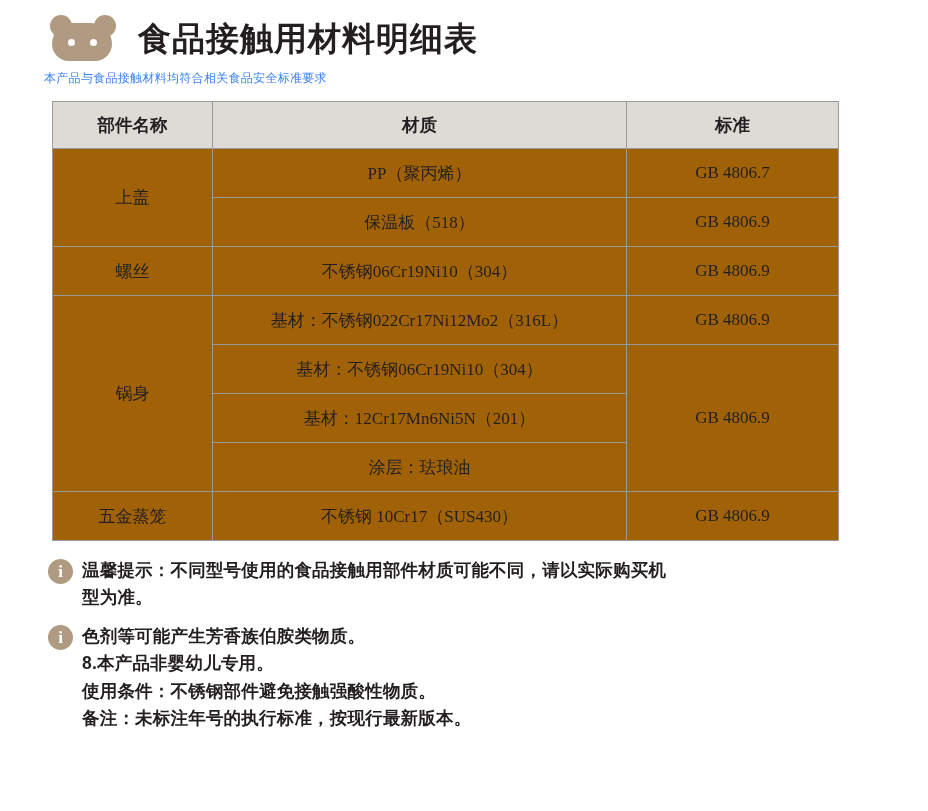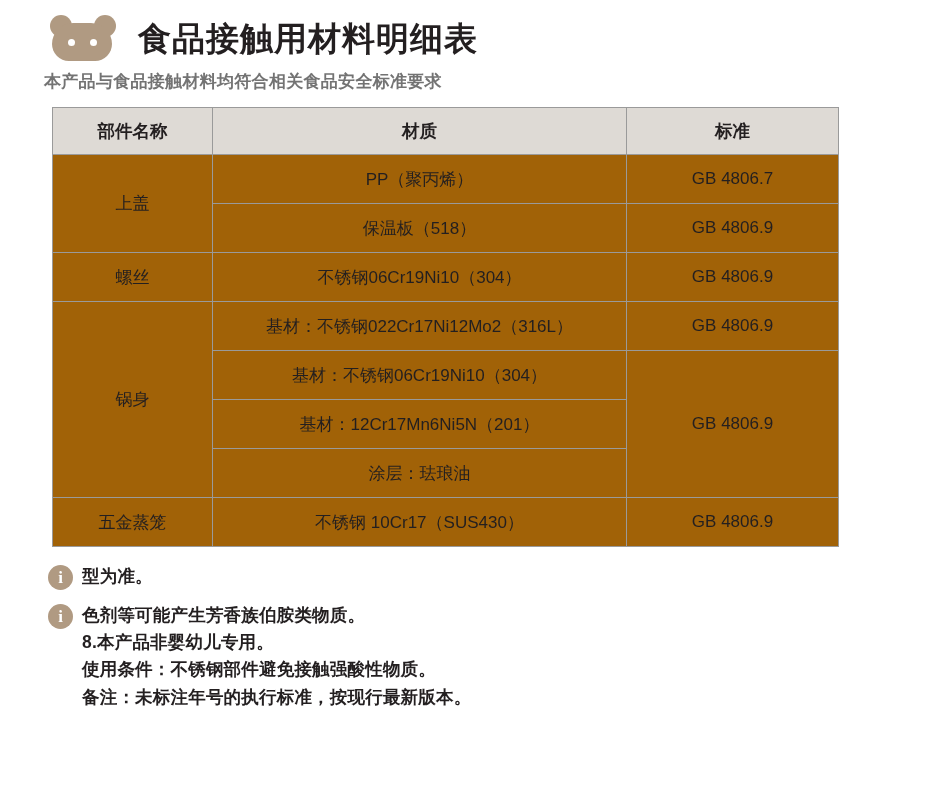--- a/index.html
+++ b/index.html
@@ -72,30 +72,31 @@
   .title {
     font-size: 33px;
     font-weight: bold;
     color: #231f20;
     letter-spacing: 1px;
     line-height: 1;
     white-space: nowrap;
   }
 
   .subtitle {
-    font-size: 17px;
-    font-weight: bold;
-    color: #737373;
+    font-size: 12px;
+    font-weight: normal;
+    color: #3b82f6;
     padding: 8px 0 0 44px;
     letter-spacing: 0.3px;
   }
 
   
   .table-wrap {
     padding: 14px 16px 0 52px;
+    font-family: Liberation Serif, serif;
   }
   table.mat {
     border-collapse: collapse;
     width: 786px;
     table-layout: fixed;
   }
   table.mat th, table.mat td {
     border: 1px solid #9a9a9a;
     text-align: center;
     vertical-align: middle;
@@ -220,20 +221,21 @@
         </tr>
       </tbody>
     </table>
   </div>
 
   <div class="notes">
 
     <div class="note">
       <div class="info-icon">i</div>
       <div class="note-body">
+        <span class="note-line">温馨提示：不同型号使用的食品接触用部件材质可能不同，请以实际购买机</span>
         <span class="note-line">型为准。</span>
       </div>
     </div>
 
     <div class="note">
       <div class="info-icon">i</div>
       <div class="note-body">
         <span class="note-line">色剂等可能产生芳香族伯胺类物质。</span>
         <span class="note-line">8.本产品非婴幼儿专用。</span>
         <span class="note-line">使用条件：不锈钢部件避免接触强酸性物质。</span>

